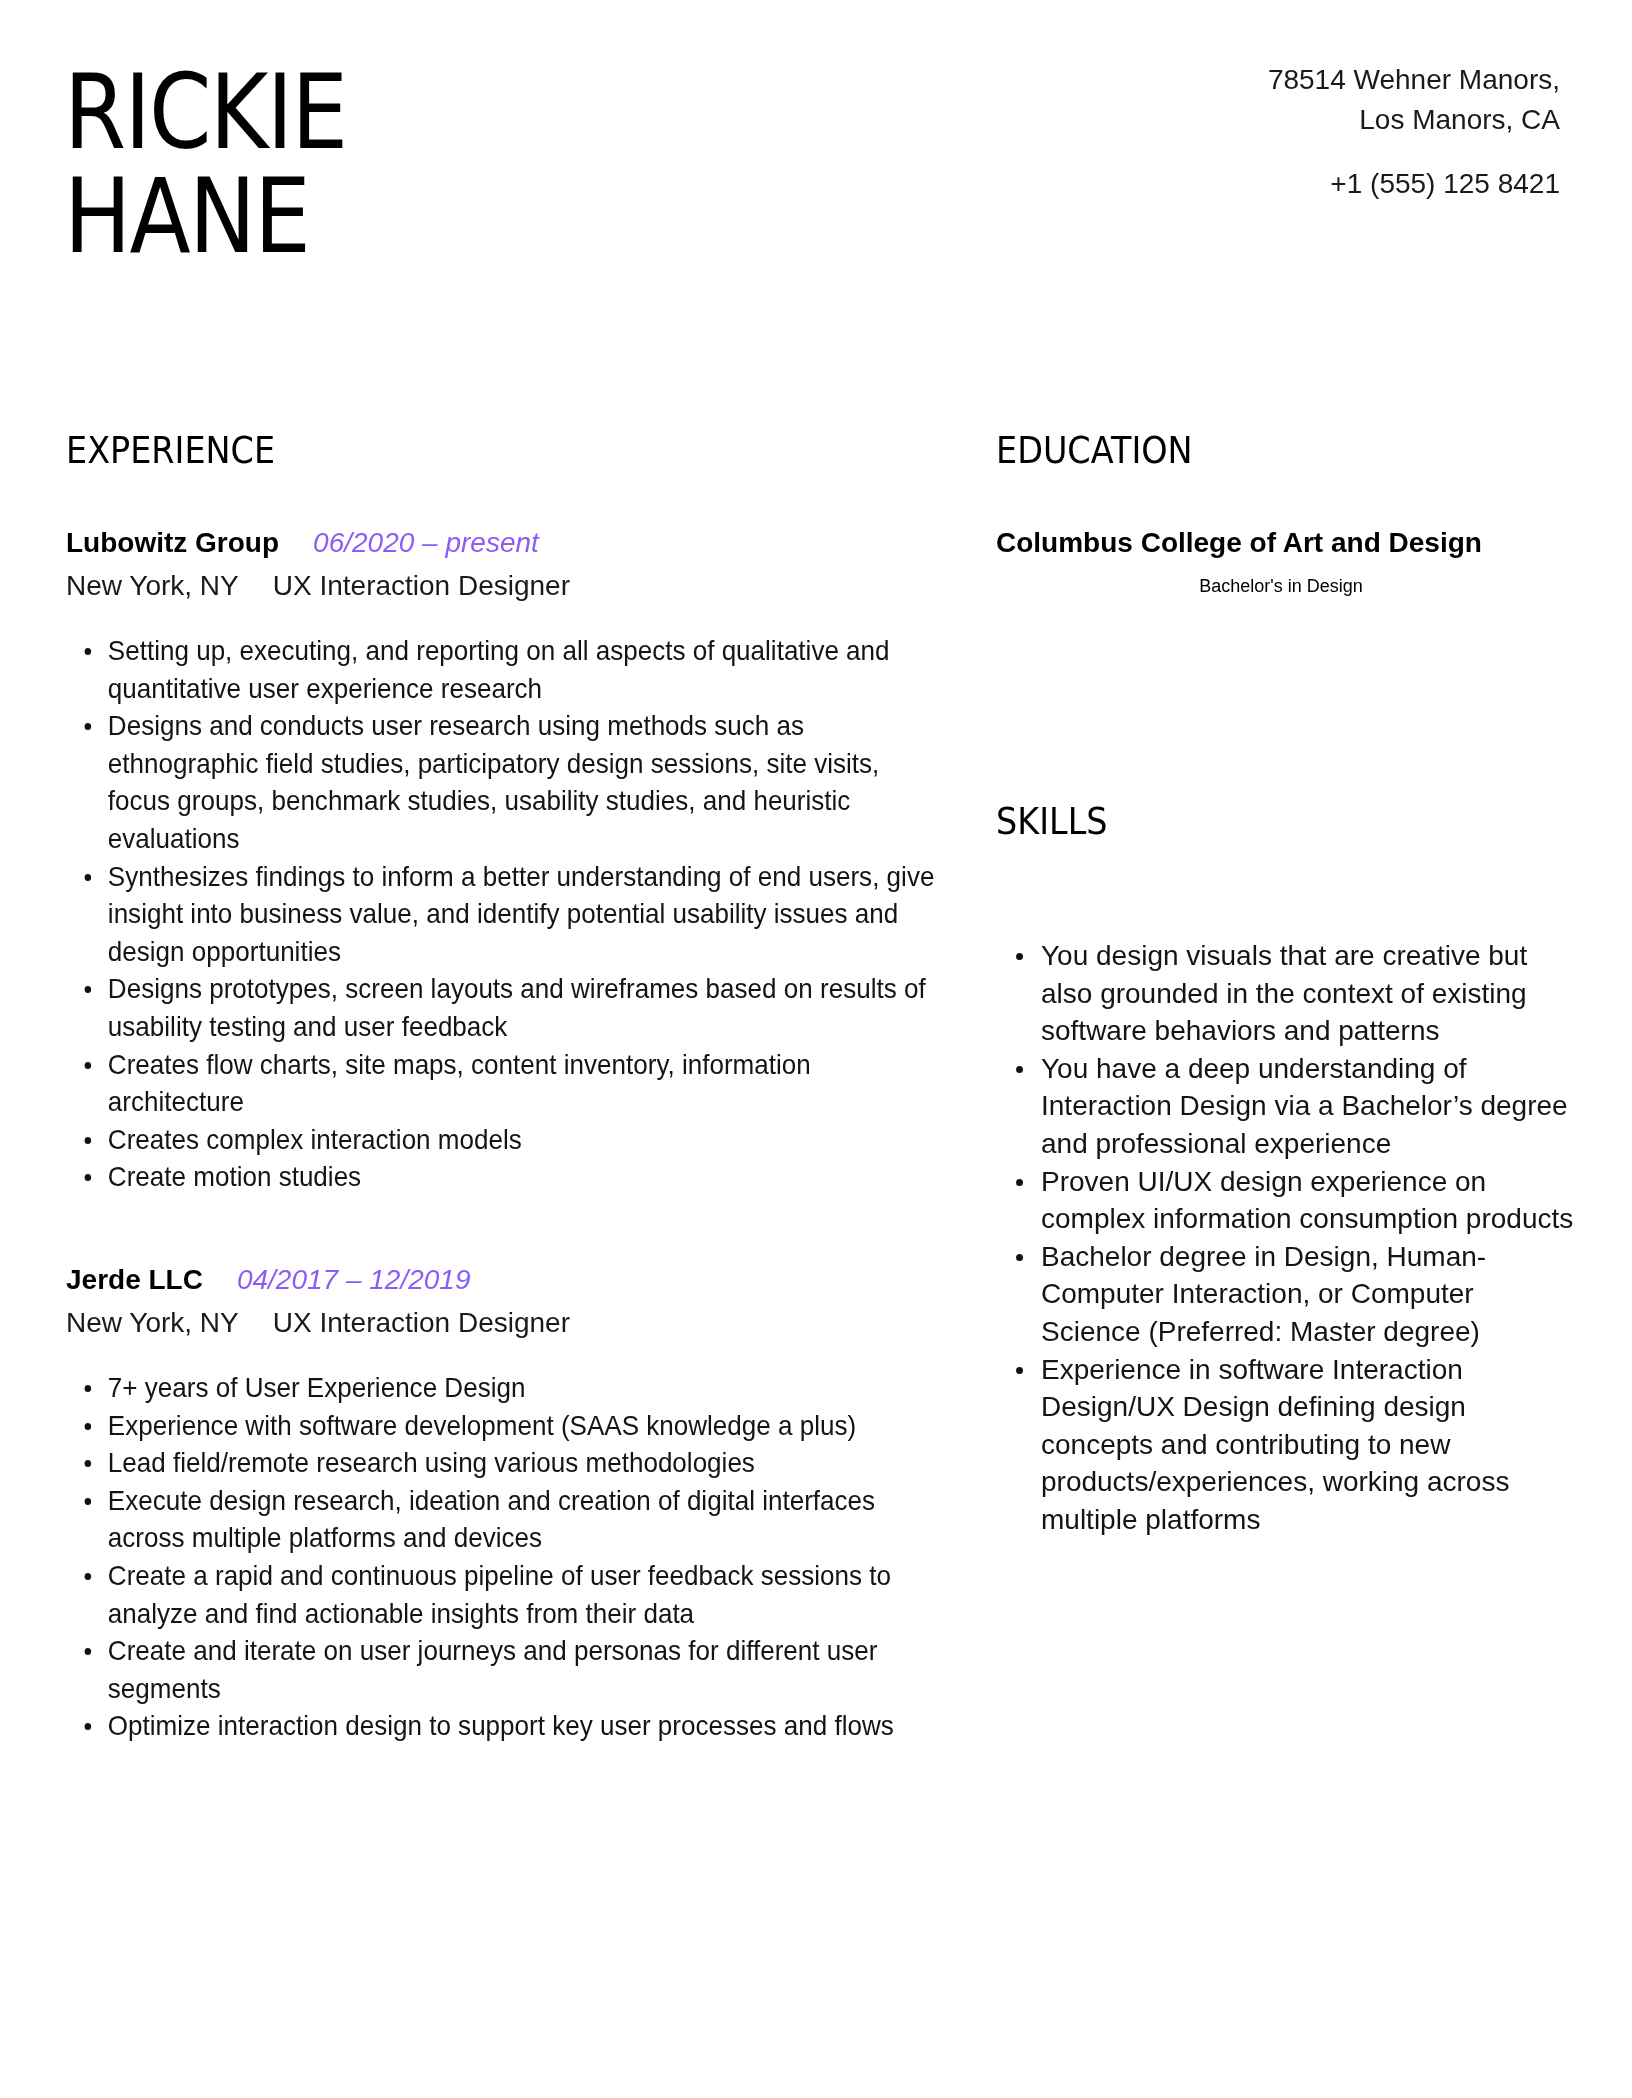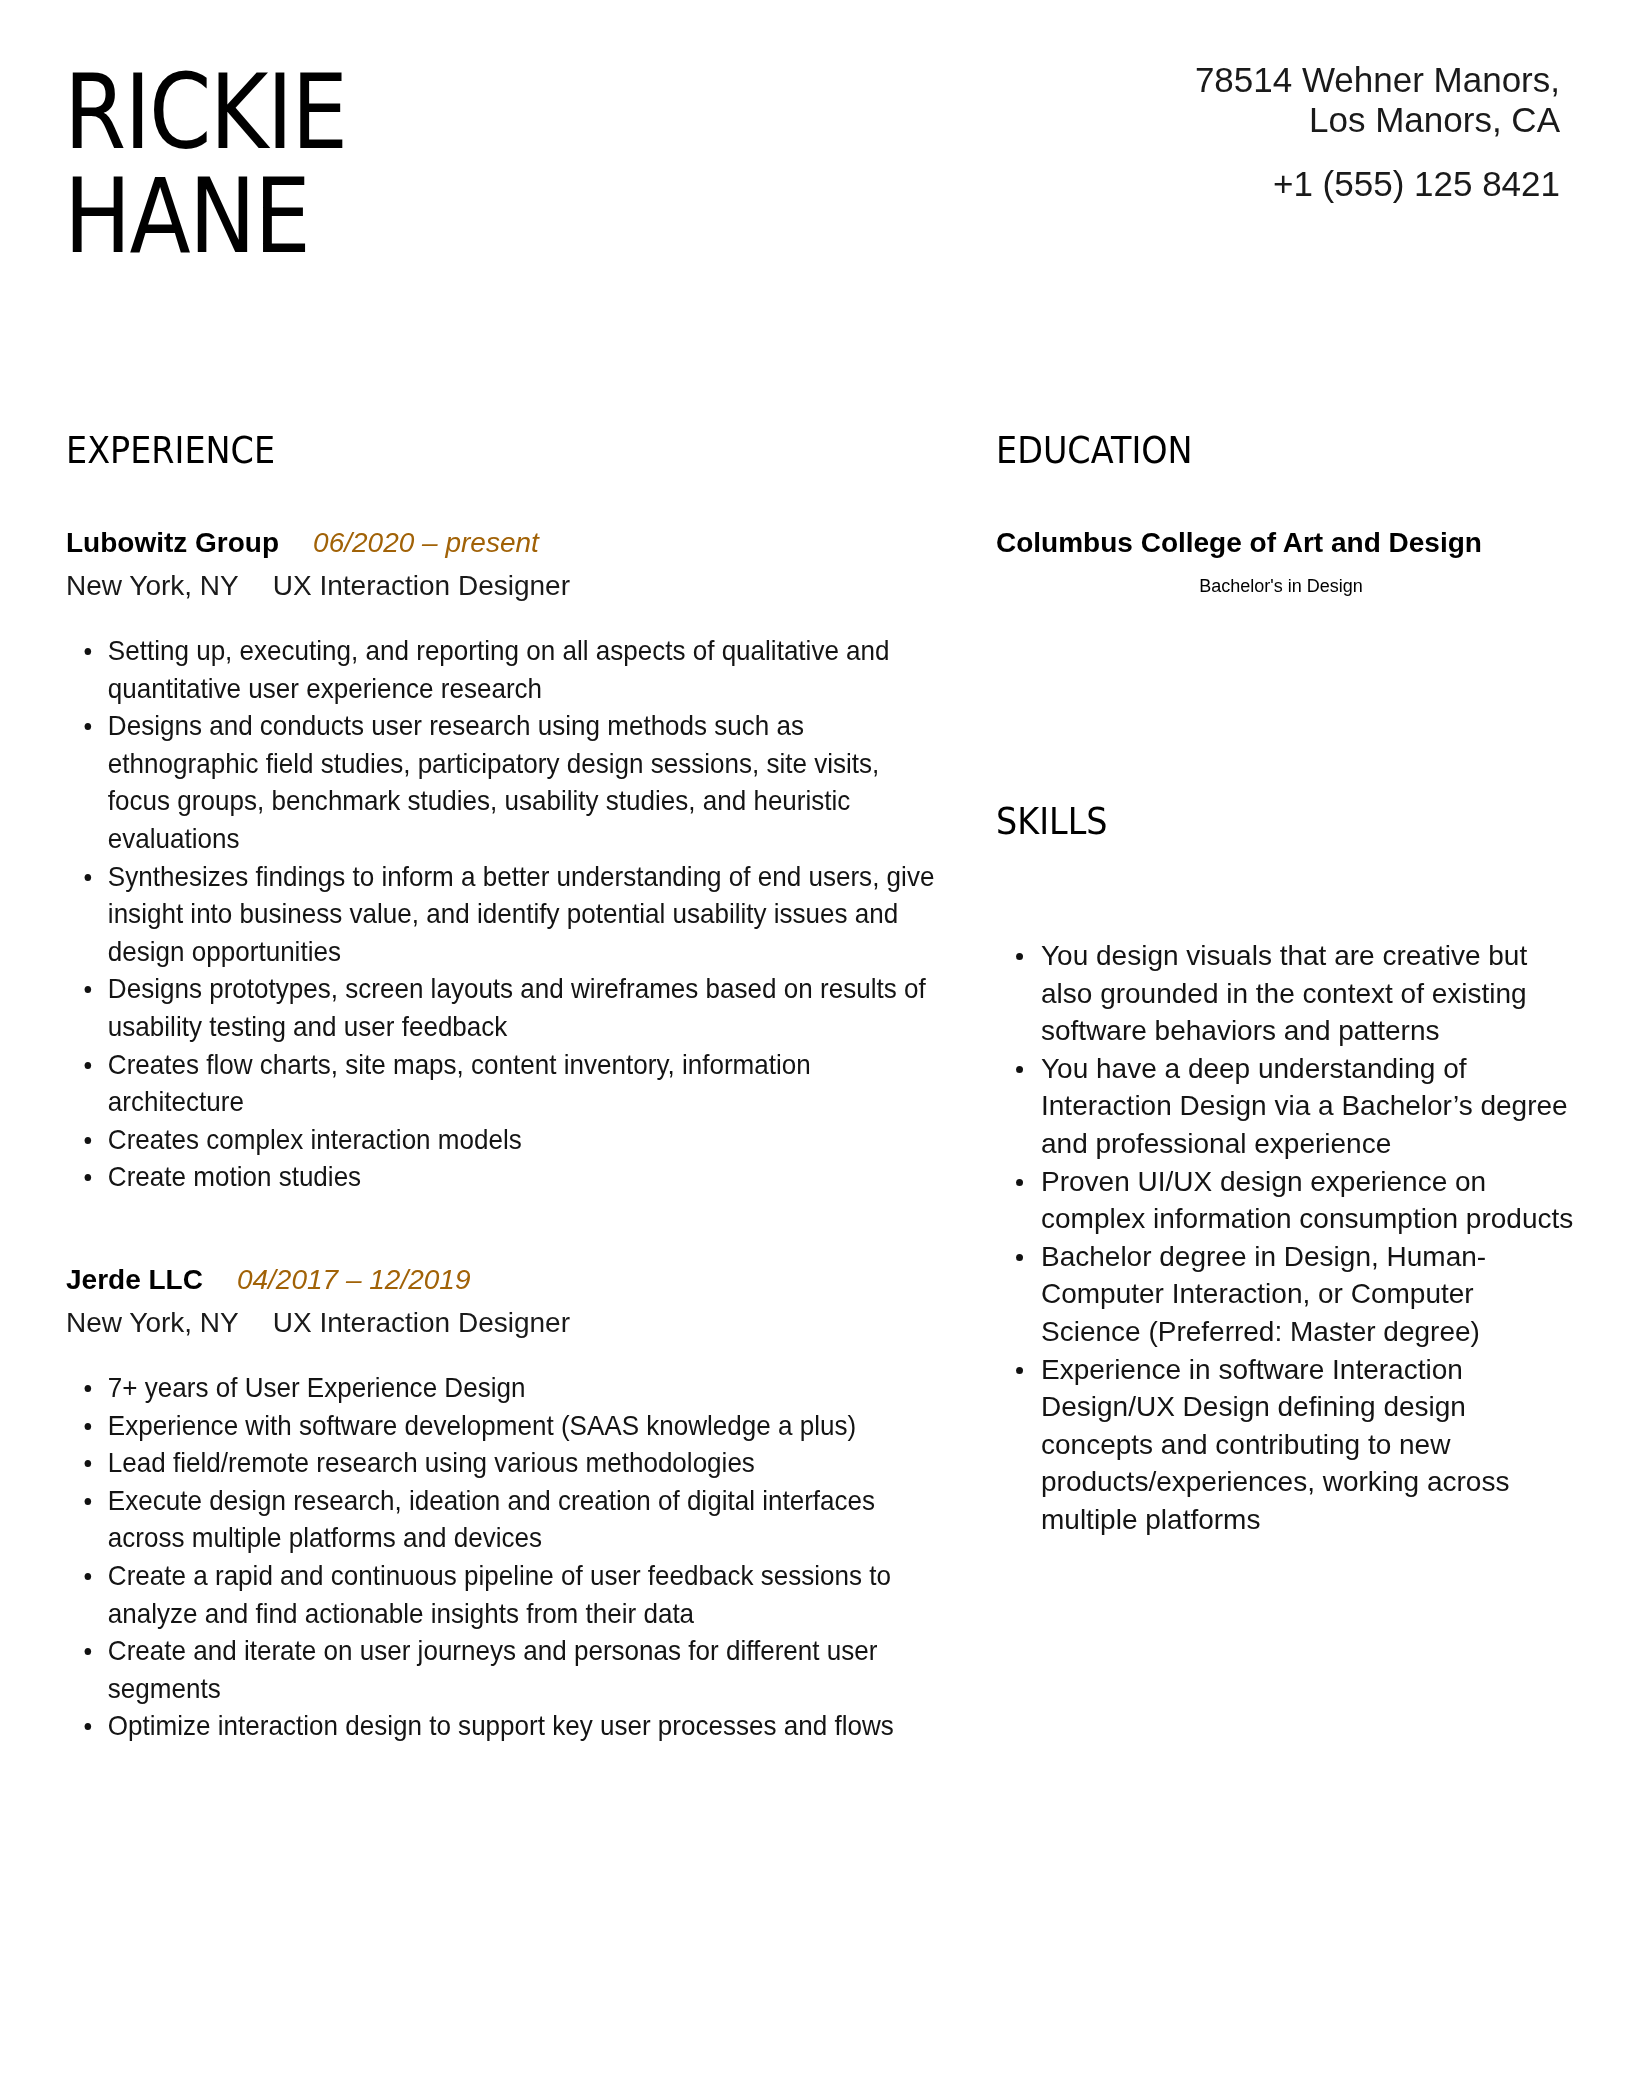--- a/index.html
+++ b/index.html
@@ -9,35 +9,35 @@
   }
   .name {
     position: absolute; left: 64px; top: 60px;
     font-family: "DejaVu Sans", sans-serif; font-weight: 400;
     font-size: 104px; line-height: 104px; letter-spacing: -2px;
     color: #000; transform: scaleX(0.86); transform-origin: left top;
   }
   .name div { margin: 0; }
   .contact {
     position: absolute; right: 72px; top: 60px; text-align: right;
-    font-size: 35px; line-height: 40px; color: #1a1a1a;
+    font-size: 28px; line-height: 40px; color: #1a1a1a;
   }
   .contact .phone { margin-top: 24px; }
 
   .section-title {
     position: absolute; font-family: "DejaVu Sans", sans-serif;
     font-size: 38px; line-height: 44px; color: #000;
     transform: scaleX(0.88); transform-origin: left top; letter-spacing: 0px;
   }
   .col-left { position: absolute; left: 66px; width: 880px; }
   .col-right { position: absolute; left: 996px; width: 570px; }
 
   .job-head { font-size: 28px; line-height: 38px; white-space: nowrap; }
   .company { font-weight: 700; color: #000; }
-  .dates { font-style: italic; margin-left: 34px; color: #a16207; }
+  .dates { font-style: italic; margin-left: 34px; color: #8b5cf6; }
   .job-sub { font-size: 28px; line-height: 38px; margin-top: 5px; color: #1a1a1a; }
   .job-sub .role { margin-left: 34px; }
 
   ul.bullets {
     list-style: none; margin: 0; padding: 0;
     font-size: 28px; line-height: 37.6px; color: #141414;
   }
   ul.bullets li { position: relative; padding-left: 45px; }
   ul.bullets li::before {
     content: ""; position: absolute; left: 20px; top: 16px;

